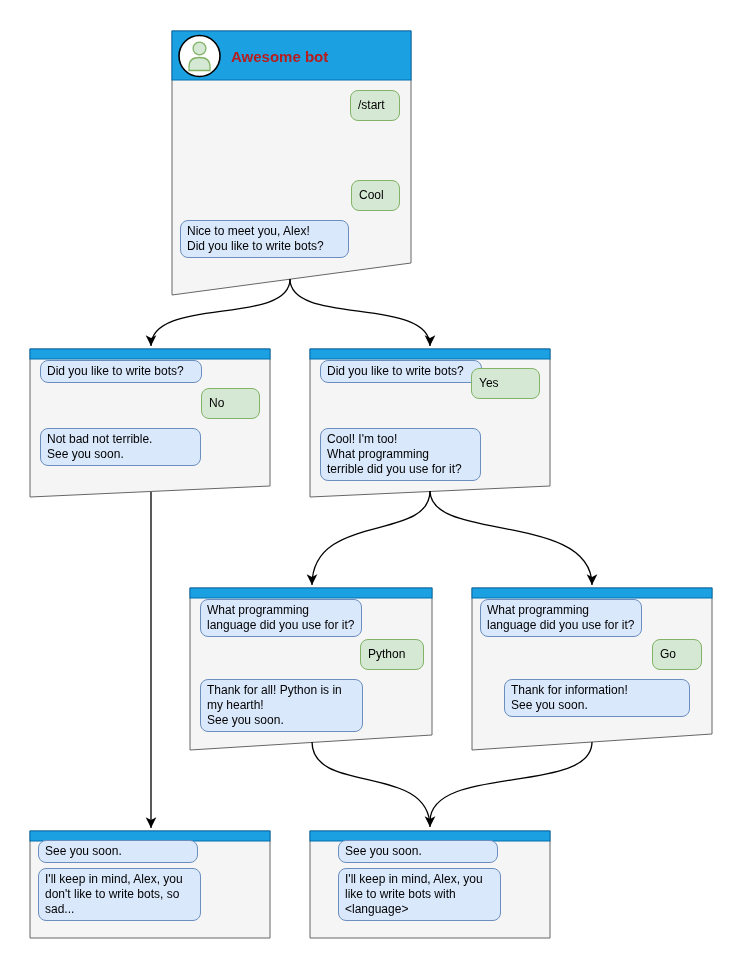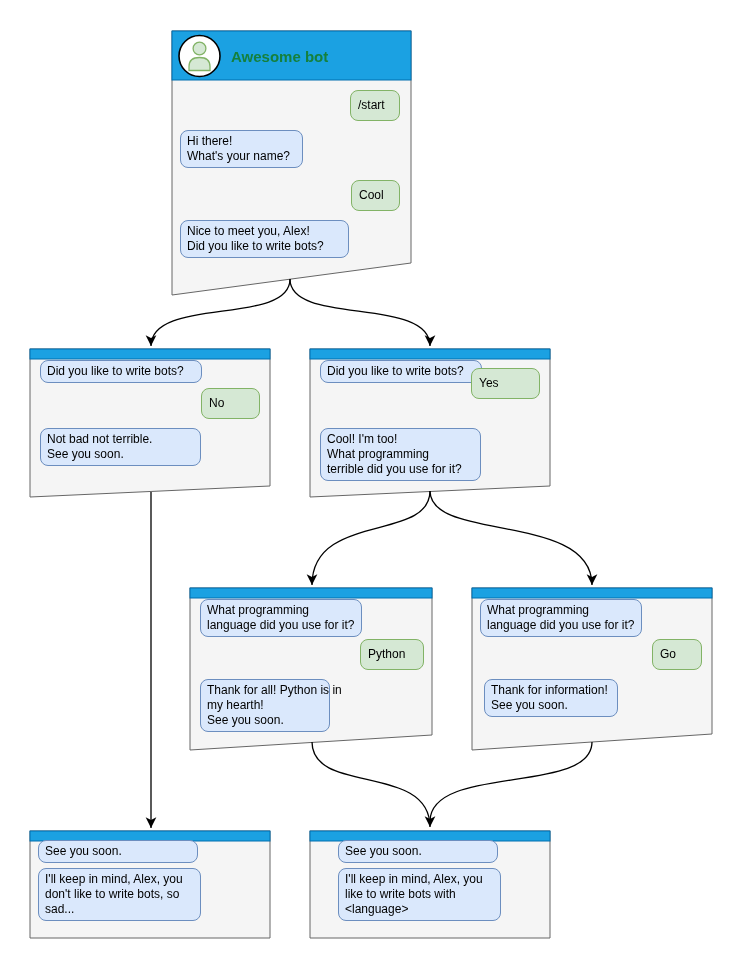--- a/index.html
+++ b/index.html
@@ -10,21 +10,21 @@
   #diagram-svg { position:absolute; left:0; top:0; }
   .msg {
     position:absolute; box-sizing:border-box;
     font:12px/15px "Liberation Sans", sans-serif; color:#000;
     white-space:pre; border:1px solid; border-radius:8px; z-index:2;
   }
   .bot  { background:#dae8fc; border-color:#6c8ebf; padding:3px 6px; }
   .user { background:#d5e8d4; border-color:#82b366; padding:7px 7px; }
   .win-title {
     position:absolute; left:231px; top:48px; z-index:2;
-    font:bold 15px/17px "Liberation Sans", sans-serif; color:#15803d;
+    font:bold 15px/17px "Liberation Sans", sans-serif; color:#b91c1c;
   }
 </style>
 </head>
 <body>
 
 <div id="canvas">
 
   <svg id="diagram-svg" width="743" height="971" viewBox="0 0 743 971">
     <defs>
       <marker id="ah" viewBox="0 0 12 12" refX="10.5" refY="6" markerWidth="11" markerHeight="11" orient="auto">
@@ -60,48 +60,46 @@
       <circle cx="199.5" cy="56" r="20.5" fill="#ffffff" stroke="#000000" stroke-width="1.6"></circle>
       <g fill="#d5e8d4" stroke="#82b366" stroke-width="1.3">
         <path d="M189,70.5 L189,66.5 Q189,57.5 199.5,57.5 Q210,57.5 210,66.5 L210,70.5 Z"></path>
         <circle cx="199.5" cy="48.5" r="6.4"></circle>
       </g>
     </g>
   </svg>
 
   <div class="win-title">Awesome bot</div>
   <div class="msg user" style="right:343px;top:90px;width:50px">/start</div>
-  <div class="msg bot" style="left:180px;top:130px;width:123px">Hi there!
-What's your name?</div>
   <div class="msg user" style="right:343px;top:180px;width:49px">Cool</div>
   <div class="msg bot" style="left:180px;top:220px;width:169px">Nice to meet you, Alex!
 Did you like to write bots?</div>
 
   <div class="msg bot" style="left:40px;top:360px;width:162px">Did you like to write bots?</div>
   <div class="msg user" style="right:483px;top:388px;width:59px">No</div>
   <div class="msg bot" style="left:40px;top:428px;width:161px">Not bad not terrible.
 See you soon.</div>
 
   <div class="msg bot" style="left:320px;top:360px;width:162px">Did you like to write bots?</div>
   <div class="msg user" style="right:203px;top:368px;width:69px">Yes</div>
   <div class="msg bot" style="left:320px;top:428px;width:161px">Cool! I'm too!
 What programming
 terrible did you use for it?</div>
 
   <div class="msg bot" style="left:200px;top:599px;width:162px">What programming
 language did you use for it?</div>
   <div class="msg user" style="right:319px;top:639px;width:64px">Python</div>
-  <div class="msg bot" style="left:200px;top:679px;width:130px">Thank for all! Python is in
+  <div class="msg bot" style="left:200px;top:679px;width:163px">Thank for all! Python is in
 my hearth!
 See you soon.</div>
 
   <div class="msg bot" style="left:480px;top:599px;width:162px">What programming
 language did you use for it?</div>
   <div class="msg user" style="right:41px;top:639px;width:50px">Go</div>
-  <div class="msg bot" style="left:484px;top:679px;width:134px">Thank for information!
+  <div class="msg bot" style="left:504px;top:679px;width:186px">Thank for information!
 See you soon.</div>
 
   <div class="msg bot" style="left:38px;top:840px;width:160px">See you soon.</div>
   <div class="msg bot" style="left:38px;top:868px;width:163px">I'll keep in mind, Alex, you
 don't like to write bots, so
 sad...</div>
 
   <div class="msg bot" style="left:338px;top:840px;width:160px">See you soon.</div>
   <div class="msg bot" style="left:338px;top:868px;width:163px">I'll keep in mind, Alex, you
 like to write bots with

